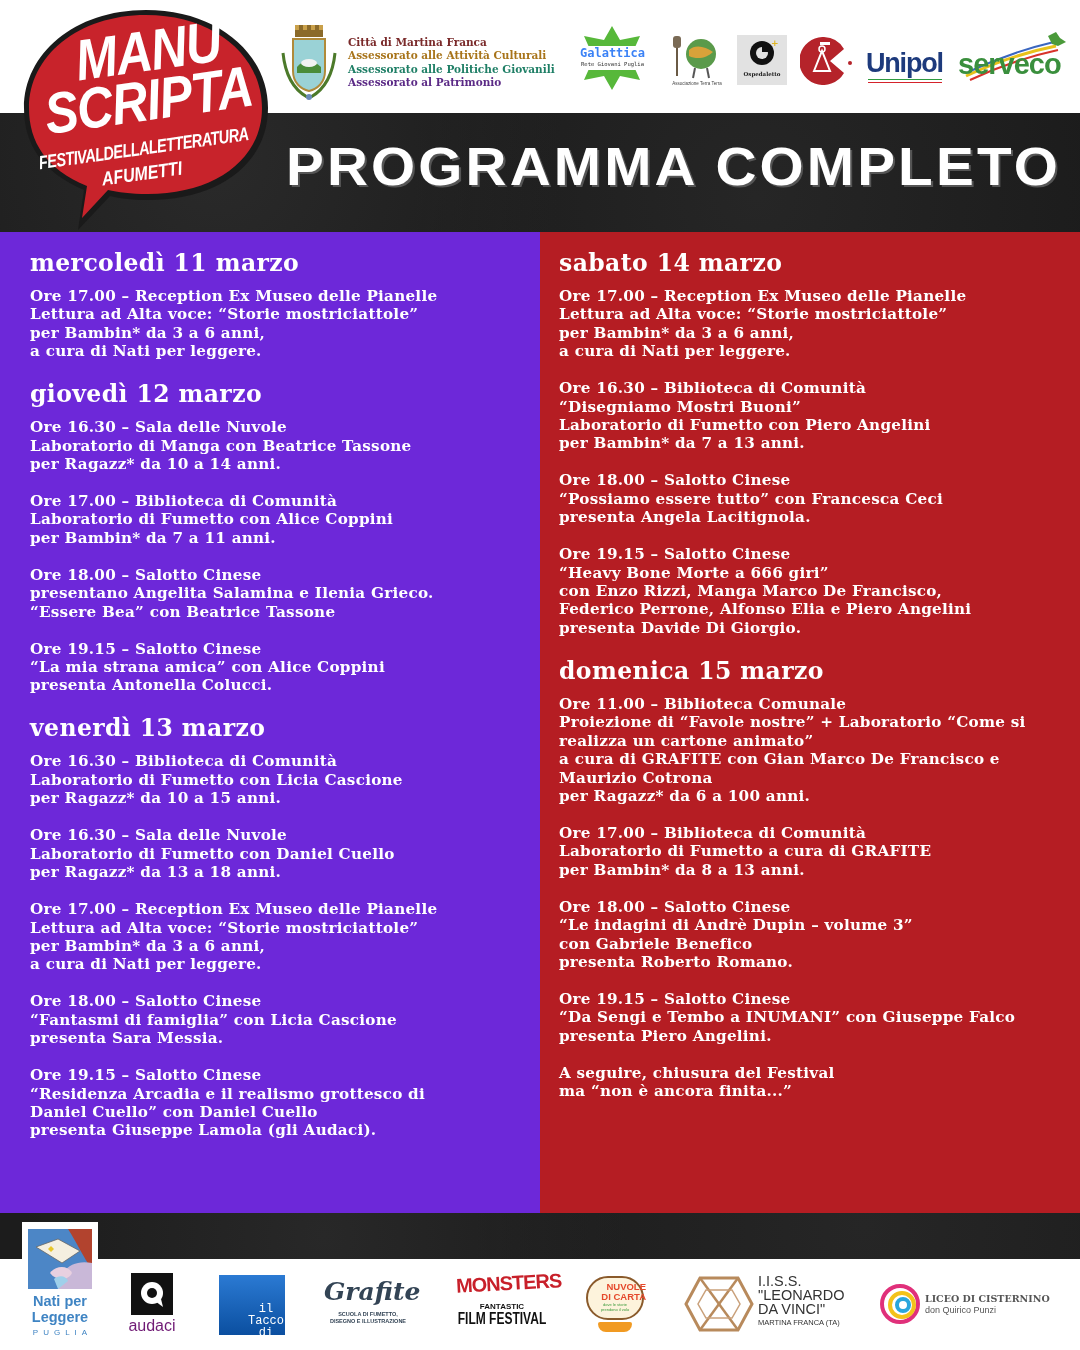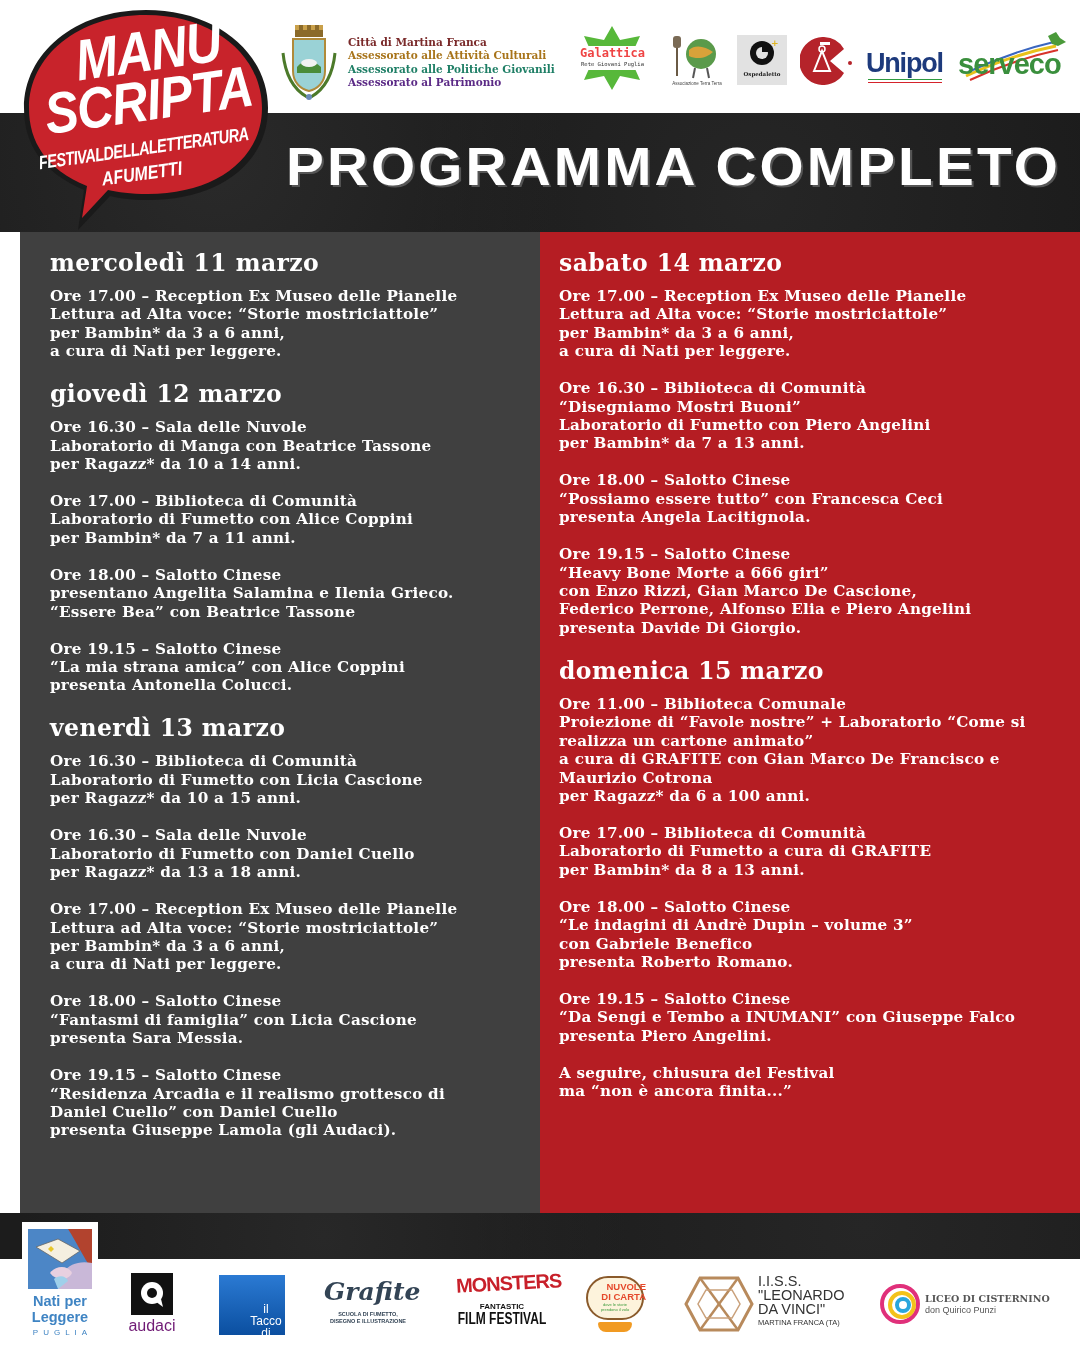--- a/index.html
+++ b/index.html
@@ -28,61 +28,61 @@
 
   
   .crest { position: absolute; left: 279px; top: 23px; width: 60px; height: 78px; }
   .municipality-text { position: absolute; left: 348px; top: 36px; font-family: "DejaVu Serif", serif; font-weight: bold; font-size: 10.5px; line-height: 13.4px; }
   .municipality-text div { white-space: nowrap; }
 
   
   .sponsor { position: absolute; }
   .galattica { left: 570px; top: 26px; width: 85px; height: 64px; }
   .galattica .star { position: absolute; left: 12px; top: 0; width: 60px; height: 64px; }
-  .galattica .g-title { position: absolute; left: 0; top: 20px; width: 85px; text-align: center; font-family: "DejaVu Sans Mono", monospace; font-weight: bold; font-size: 12px; color: #ef4444; }
+  .galattica .g-title { position: absolute; left: 0; top: 20px; width: 85px; text-align: center; font-family: "DejaVu Sans Mono", monospace; font-weight: bold; font-size: 12px; color: #3b82f6; }
   .galattica .g-sub { position: absolute; left: 0; top: 35px; width: 85px; text-align: center; font-family: "DejaVu Sans Mono", monospace; font-size: 5.5px; color: #333; }
   .terra { left: 667px; top: 32px; width: 60px; height: 56px; }
   .terra .t-label { position: absolute; left: 0; top: 49px; width: 60px; text-align: center; font-family: "Liberation Sans", sans-serif; font-size: 4.5px; color: #444; }
   .ospedaletto { left: 737px; top: 35px; width: 50px; height: 50px; background: #e2e2e2; }
   .ospedaletto .o-label { position: absolute; left: 0; top: 36px; width: 50px; text-align: center; font-family: "DejaVu Serif", serif; font-weight: bold; font-size: 5.5px; color: #222; }
   .coni { left: 800px; top: 37px; width: 55px; height: 48px; }
   .unipol { left: 866px; top: 48px; width: 80px; height: 36px; }
   .unipol .u-text { position: absolute; left: 0; top: 0; font-family: "Liberation Sans", sans-serif; font-weight: bold; font-size: 27px; color: #1d3a7c; letter-spacing: -1.2px; }
   .unipol .u-stripes { position: absolute; left: 2px; top: 31px; width: 74px; height: 4px;
     background: linear-gradient(#2e9a3f 0 33%, #ffffff 33% 66%, #d5232b 66% 100%); }
   .serveco { left: 956px; top: 32px; width: 110px; height: 56px; }
   .serveco .s-text { position: absolute; left: 2px; top: 16px; font-family: "Liberation Sans", sans-serif; font-weight: bold; font-size: 29px; color: #3a8f3d; letter-spacing: -1px; }
 
   
   .page-title { position: absolute; left: 286px; top: 135px; width: 780px; height: 64px; color: #ffffff;
     font-family: "Liberation Sans", sans-serif; font-weight: bold; font-size: 54px; letter-spacing: 3px;
     text-shadow: 2px 2px 0 #555; white-space: nowrap; transform: scaleX(1.05); transform-origin: left center; }
 
   
   .col { position: absolute; top: 232px; height: 981px; color: #ffffff; padding-top: 16px; }
-  .col-left { left: 0; width: 540px; background: #404040; padding-left: 30px; margin-left: 20px; }
+  .col-left { left: 0; width: 540px; background: #6d28d9; padding-left: 30px; }
   .col-right { left: 540px; width: 540px; background: #b51d23; padding-left: 19px; }
 
   .day-heading { font-family: "DejaVu Serif", serif; font-weight: bold; font-size: 23.5px; line-height: 30px; letter-spacing: 0.4px; margin-bottom: 9px; }
   .event { font-family: "DejaVu Serif", serif; font-weight: bold; font-size: 15.2px; line-height: 18.4px; letter-spacing: 0.25px; margin-bottom: 18.6px; white-space: nowrap; }
   .event div { white-space: nowrap; }
   .day-block { margin-bottom: 4px; }
   .col-left .day-block + .day-block { margin-top: 0; }
 
   
   .npl { position: absolute; left: 22px; top: 1222px; width: 76px; height: 122px; background: #ffffff; }
   .npl .npl-img { position: absolute; left: 6px; top: 7px; width: 64px; height: 60px; background: #4c86c6; overflow: hidden; }
   .npl .npl-t1 { position: absolute; left: 0; top: 71px; width: 76px; text-align: center; font-family: "Liberation Sans", sans-serif; font-weight: bold; font-size: 14.5px; color: #3f84c3; line-height: 16px; }
   .npl .npl-t3 { position: absolute; left: 0; top: 106px; width: 76px; text-align: center; font-family: "Liberation Sans", sans-serif; font-size: 8px; color: #3f84c3; letter-spacing: 5px; padding-left: 5px; }
 
   .audaci { position: absolute; left: 122px; top: 1273px; width: 60px; height: 66px; }
   .audaci .a-box { position: absolute; left: 9px; top: 0; width: 42px; height: 42px; background: #111; }
   .audaci .a-label { position: absolute; left: 0; top: 44px; width: 60px; text-align: center; font-family: "Liberation Sans", sans-serif; font-size: 16px; color: #701a75; }
   .tacco { position: absolute; left: 219px; top: 1275px; width: 66px; height: 60px; background: linear-gradient(#2b7ad3, #0b4fa0); }
-  .tacco .tc-text { position: absolute; left: 0; top: 28px; width: 66px; text-align: center; font-family: Liberation Sans, sans-serif; font-size: 12px; color: #fff; line-height: 12px; padding-left: 28px; }
+  .tacco .tc-text { position: absolute; left: 0; top: 28px; width: 66px; text-align: center; font-family: Liberation Mono, monospace; font-size: 12px; color: #fff; line-height: 12px; padding-left: 28px; }
   .grafite { position: absolute; left: 318px; top: 1277px; width: 100px; height: 54px; }
   .grafite .gr-t { position: absolute; left: 6px; top: 0; font-family: "DejaVu Serif", serif; font-weight: bold; font-style: italic; font-size: 25px; color: #334455; }
   .grafite .gr-s { position: absolute; left: 0; top: 34px; width: 100px; text-align: center; font-family: "Liberation Sans", sans-serif; font-weight: bold; font-size: 5.5px; color: #334455; line-height: 7px; }
   .monsters { position: absolute; left: 452px; top: 1272px; width: 100px; height: 62px; }
   .monsters .m-t { position: absolute; left: 4px; top: 0; font-family: "Liberation Sans", sans-serif; font-weight: bold; font-size: 20px; color: #c8202a; letter-spacing: -1px; transform: rotate(-3deg); }
   .monsters .m-s1 { position: absolute; left: 0; top: 30px; width: 100px; text-align: center; font-family: "Liberation Sans", sans-serif; font-weight: bold; font-size: 8px; color: #111; }
   .monsters .m-s2 { position: absolute; left: 0; top: 40px; width: 100px; text-align: center; font-family: "Liberation Sans", sans-serif; font-weight: bold; font-size: 12px; color: #111; transform: scaleY(1.3); }
   .nuvole { position: absolute; left: 584px; top: 1274px; width: 62px; height: 62px; }
   .nuvole .n-cloud { position: absolute; left: 2px; top: 2px; width: 58px; height: 44px; background: #fdf3dc; border: 2px solid #8a5a2b; border-radius: 22px; }
   .nuvole .n-t1 { position: absolute; left: 0; top: 8px; width: 62px; text-align: right; font-family: "Liberation Sans", sans-serif; font-weight: bold; font-size: 9.5px; color: #e5492c; line-height: 10px; }
@@ -268,21 +268,21 @@
       <div>per Bambin* da 7 a 13 anni.</div>
     </div>
     <div class="event">
       <div>Ore 18.00 – Salotto Cinese</div>
       <div>“Possiamo essere tutto” con Francesca Ceci</div>
       <div>presenta Angela Lacitignola.</div>
     </div>
     <div class="event">
       <div>Ore 19.15 – Salotto Cinese</div>
       <div>“Heavy Bone Morte a 666 giri”</div>
-      <div>con Enzo Rizzi, Gian Marco De Cascione,</div>
+      <div>con Enzo Rizzi, Manga Marco De Francisco,</div>
       <div>Federico Perrone, Alfonso Elia e Piero Angelini</div>
       <div>presenta Davide Di Giorgio.</div>
     </div>
   </div>
   <div class="day-block">
     <div class="day-heading">domenica 15 marzo</div>
     <div class="event">
       <div>Ore 11.00 – Biblioteca Comunale</div>
       <div>Proiezione di  “Favole nostre” + Laboratorio “Come si</div>
       <div>realizza un cartone animato”</div>

